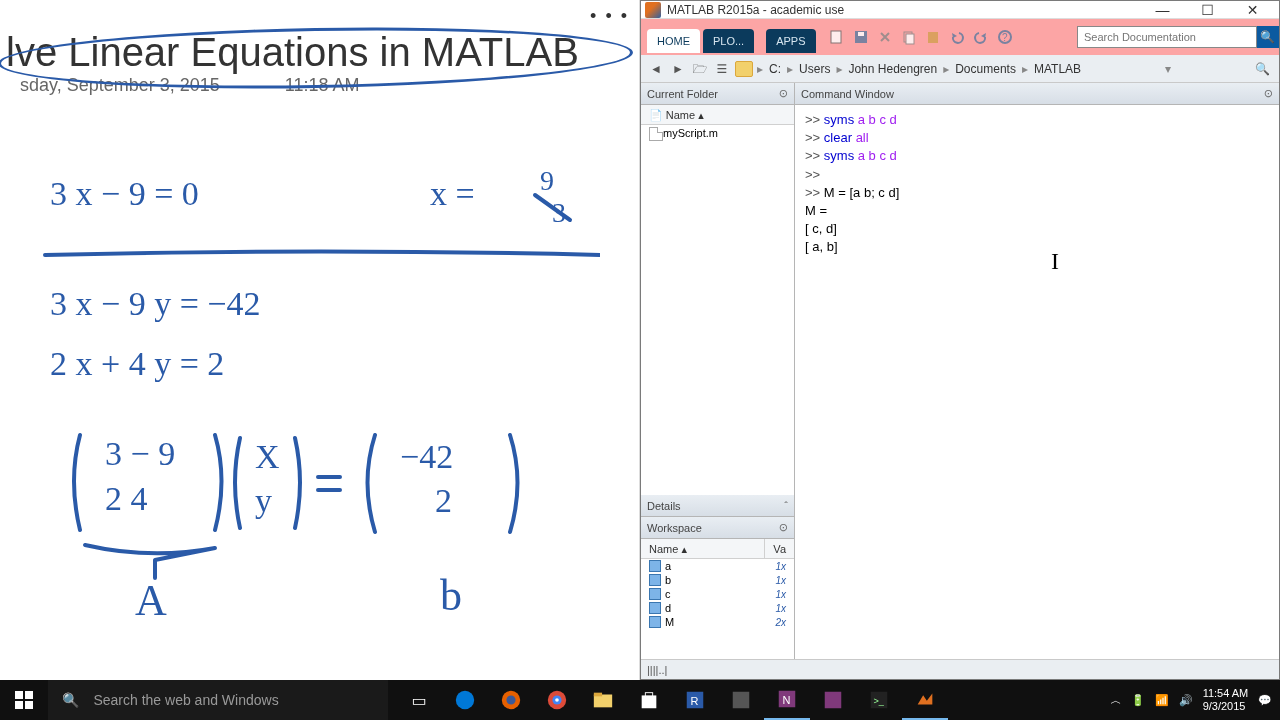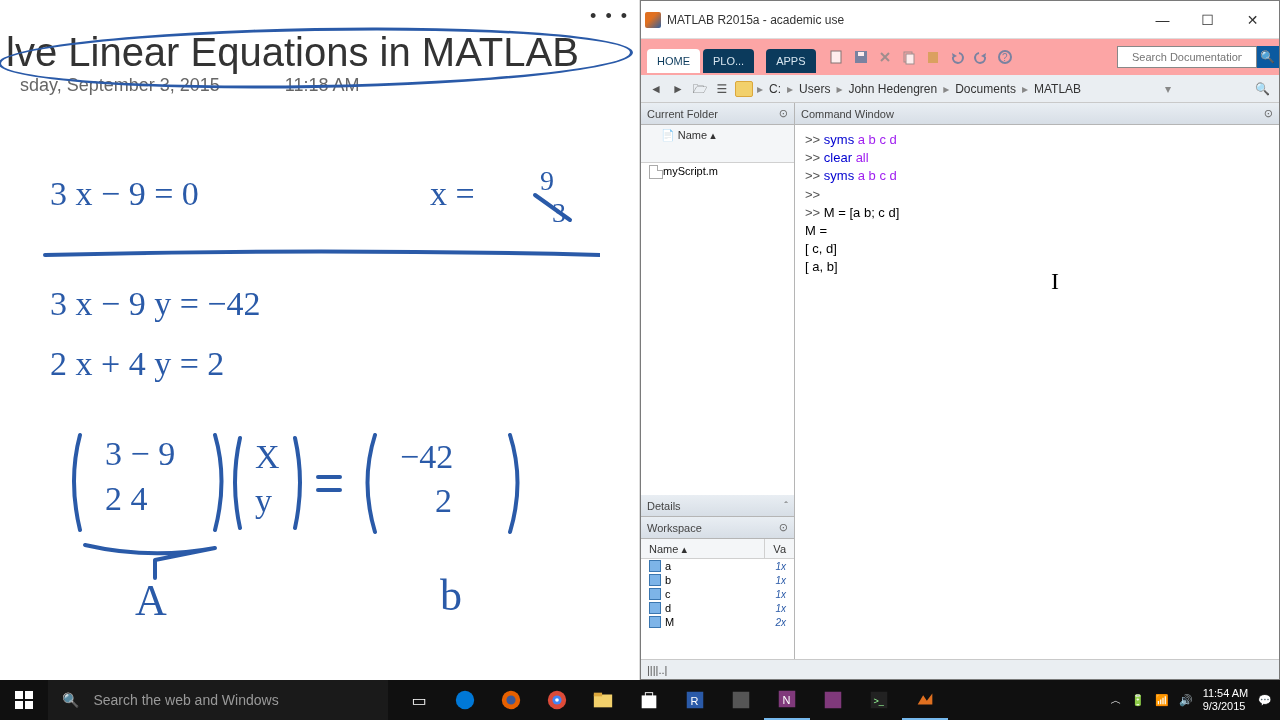--- a/index.html
+++ b/index.html
@@ -13,49 +13,49 @@
 .note-meta{padding-left:20px;font-size:18px;color:#666}
 .note-date{margin-right:60px}
 .note-canvas{position:absolute;top:160px;left:40px;width:560px;height:510px}
 
 .ink{stroke:#2a5aa8;stroke-width:4;fill:none;stroke-linecap:round;stroke-linejoin:round}
 .ink-text{fill:#2a5aa8;font-family:"Comic Sans MS",cursive;font-size:34px}
 .ink-text-sm{fill:#2a5aa8;font-family:"Comic Sans MS",cursive;font-size:28px}
 .ink-text-lg{fill:#2a5aa8;font-family:"Comic Sans MS",cursive;font-size:44px}
 
 .matlab-window{position:absolute;left:640px;top:0;width:640px;height:680px;background:#fff;border:1px solid #7a7a7a;display:flex;flex-direction:column}
-.ml-titlebar{height:38px;background:#fff;display:flex;align-items:center;padding:0 4px;border-bottom:1px solid #ddd}
+.ml-titlebar{height:18px;background:#fff;display:flex;align-items:center;padding:0 4px;border-bottom:1px solid #ddd}
 .ml-logo{width:16px;height:16px;background:linear-gradient(135deg,#e07020 40%,#3060a0);margin-right:6px;border-radius:2px}
 .ml-title{font-size:12px;color:#333;flex:1}
 .ml-winbtn{width:45px;height:28px;text-align:center;line-height:28px;font-size:14px;color:#333}
 
 .ml-ribbon{background:#fca5a5;height:36px;display:flex;align-items:center;padding:0 0 0 6px;gap:3px}
 .ml-tab{background:#0b3a5c;color:#d6e5ef;font-size:11px;padding:6px 10px;border-radius:4px 4px 0 0;margin-top:8px}
 .ml-tab.active{background:#fff;color:#0b3a5c}
 .ml-tab-spacer{flex:0 0 6px}
 .ml-iconbar{display:flex;align-items:center;margin-left:10px;gap:8px}
 .ml-icon{width:16px;height:16px;opacity:.8}
 .ml-search-box{margin-left:auto;display:flex;align-items:center}
-.ml-search{height:22px;width:140px;border:1px solid #888;padding:0 14px;font-size:11px;background:#fff}
+.ml-search{height:22px;width:180px;border:1px solid #888;padding:0 6px;font-size:11px;background:#fff}
 .ml-search-btn{width:22px;height:22px;background:#0b5aa0;color:#fff;text-align:center;line-height:22px;font-size:12px}
 
 .ml-addrbar{height:28px;background:#eaeef2;border-bottom:1px solid #c9c9c9;display:flex;align-items:center;padding:0 6px;gap:4px;font-size:12px;color:#333}
 .ml-nav-ico{width:18px;height:18px;line-height:18px;text-align:center;color:#555}
 .ml-folder-ico{width:18px;height:16px;background:#f2d06b;border:1px solid #dba73c;border-radius:2px}
 .ml-crumb{padding:0 2px}
 .ml-crumb-sep{color:#888}
 .ml-addr-search{margin-left:auto;width:20px;text-align:center;color:#555}
 
 .ml-body{flex:1;display:flex;min-height:0}
 .ml-left{width:154px;display:flex;flex-direction:column;border-right:1px solid #b5b5b5;min-height:0}
 .ml-right{flex:1;display:flex;flex-direction:column;min-height:0}
 .panel-head{height:22px;background:linear-gradient(#e9eef3,#d7dee6);border-bottom:1px solid #b5b5b5;display:flex;align-items:center;padding:0 6px;font-size:11px;color:#444}
 .panel-head .spacer{flex:1}
 .panel-head .chev{font-size:11px;color:#666}
-.panel-col-head{height:38px;background:#f4f6f8;border-bottom:1px solid #d0d0d0;font-size:11px;padding:0 20px;line-height:20px;color:#333}
+.panel-col-head{height:20px;background:#f4f6f8;border-bottom:1px solid #d0d0d0;font-size:11px;padding:0 8px;line-height:20px;color:#333}
 
 .ml-cf-body{flex:1;background:#fff;overflow:auto;font-size:11px}
 .file-row{padding:2px 8px;display:flex;align-items:flex-start;}
 .file-ico{width:14px;height:14px;background:#fff;border:1px solid #aaa;position:relative}
 .file-ico::after{content:"";position:absolute;right:-1px;top:-1px;width:5px;height:5px;background:#fff;border-left:1px solid #aaa;border-bottom:1px solid #aaa}
 
 .ml-details{height:22px}
 .ml-ws-body{height:100px;background:#fff;font-size:11px;overflow:auto}
 .ws-head{display:flex;height:20px;border-bottom:1px solid #d0d0d0;background:#f4f6f8}
 .ws-head div{padding:0 8px;line-height:20px;font-size:11px;color:#333}

